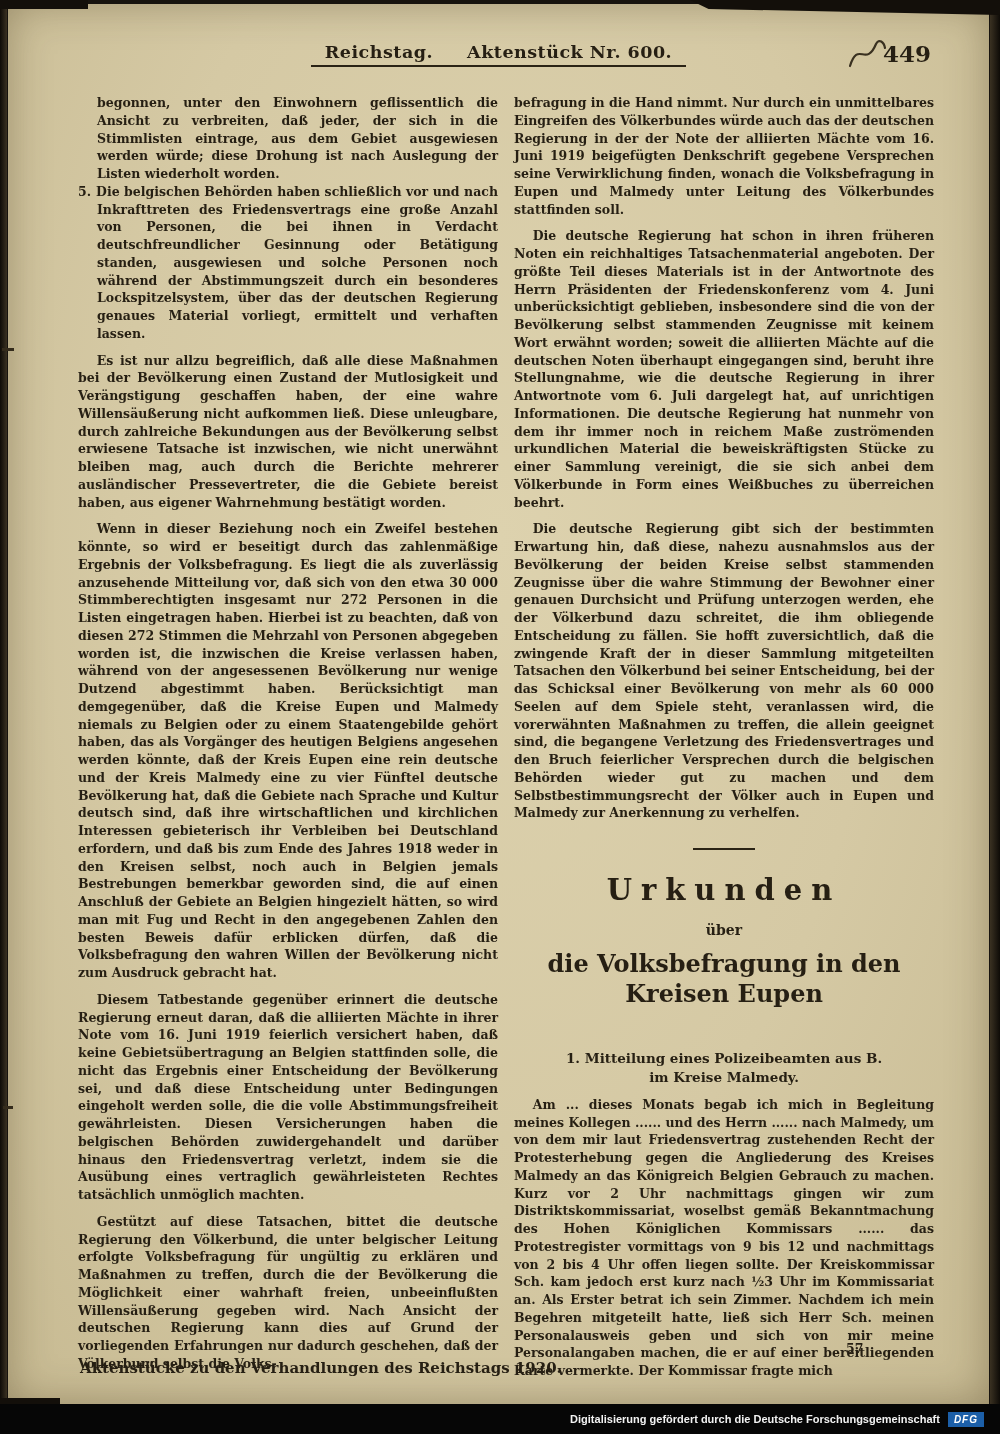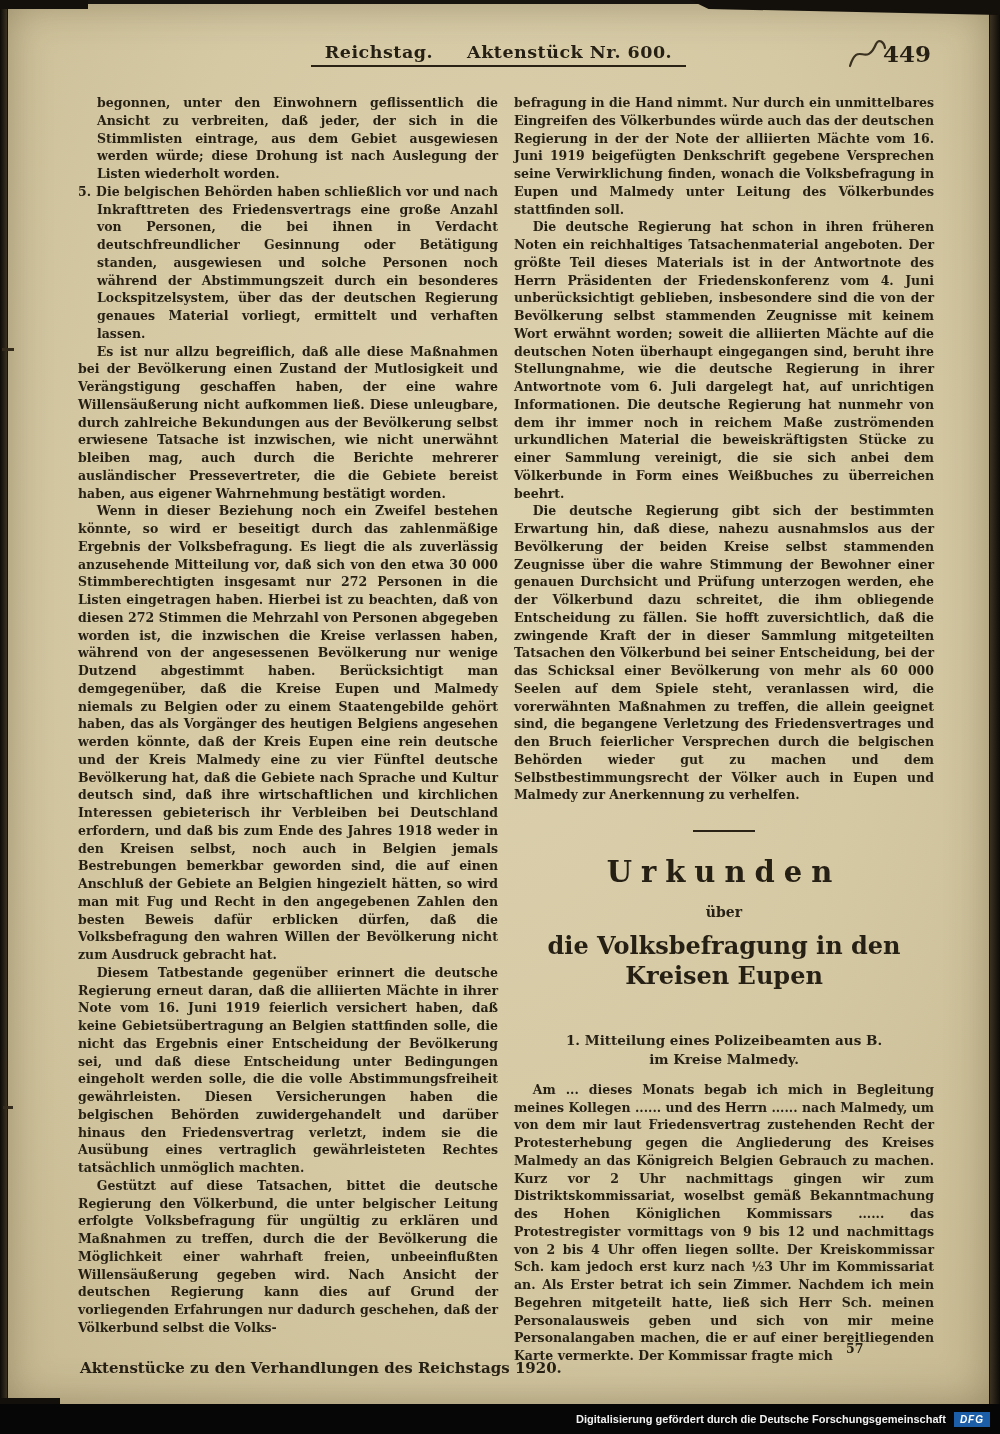--- a/index.html
+++ b/index.html
@@ -32,21 +32,21 @@
     font-weight:bold; font-size:23px;
   }
 
   
   .columns {
     display:flex; gap:16px;
     padding:14px 55px 0 70px;
   }
   .col { flex:1; font-size:12.5px; line-height:1.42; text-align:justify; font-weight:bold; }
   .para { margin:0; }
-  .para.indent { text-indent:1.5em; }
+  .para.indent { text-indent:1.5em;margin-top:9px; }
   .para.hang-block { padding-left:19px; }
   .para.list { padding-left:19px; text-indent:-19px; }
   .para.list .num { padding-right:5px; }
 
   
   .section-rule {
     width:62px; border:none; border-top:2px solid #2a2315;
     margin:26px auto 20px auto;
   }
   .urkunden { text-align:center; }
@@ -79,21 +79,21 @@
   .mark { position:absolute; background:#342b1c; }
   .mark-1 { left:2px; top:348px; width:12px; height:3px; }
   .mark-2 { left:3px; top:1106px; width:10px; height:3px; }
   .squiggle { position:absolute; left:838px; top:30px; }
 
   
   .scan-bar {
     position:absolute; left:0; right:0; bottom:0; height:30px;
     background:#060606;
     display:flex; align-items:center; justify-content:flex-end;
-    gap:8px; padding-right:10px;
+    gap:8px; padding-right:16px;
     font-family:"Liberation Sans","DejaVu Sans",sans-serif;
   }
   .credit { color:#f2f2f2; font-size:11px; font-weight:bold; }
   .dfg-logo {
     background:#1c5fa8; color:#ffffff;
     font-size:10px; font-weight:bold; font-style:italic;
     padding:2px 6px; letter-spacing:1px;
   }
 </style>
 </head>

